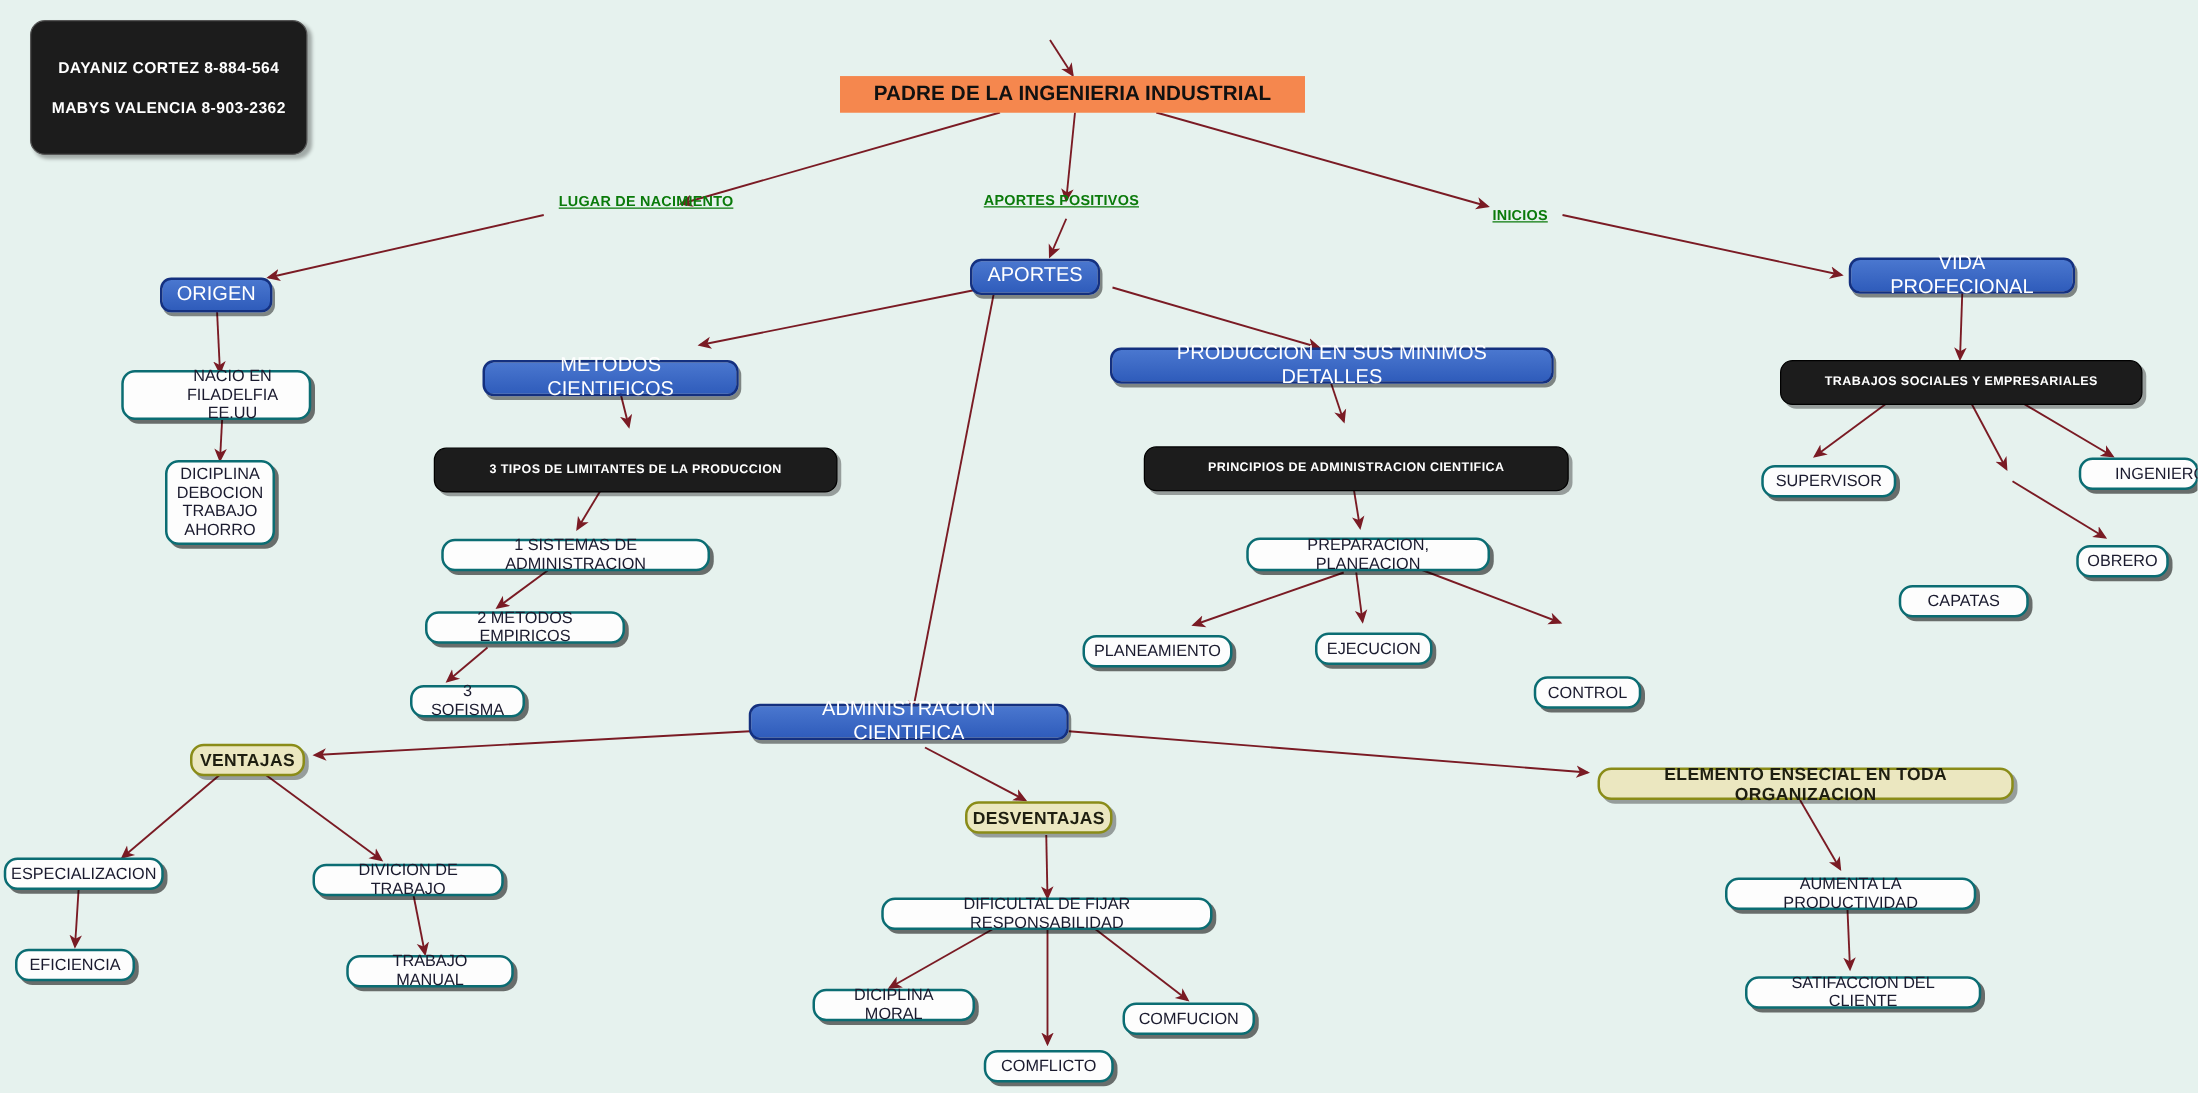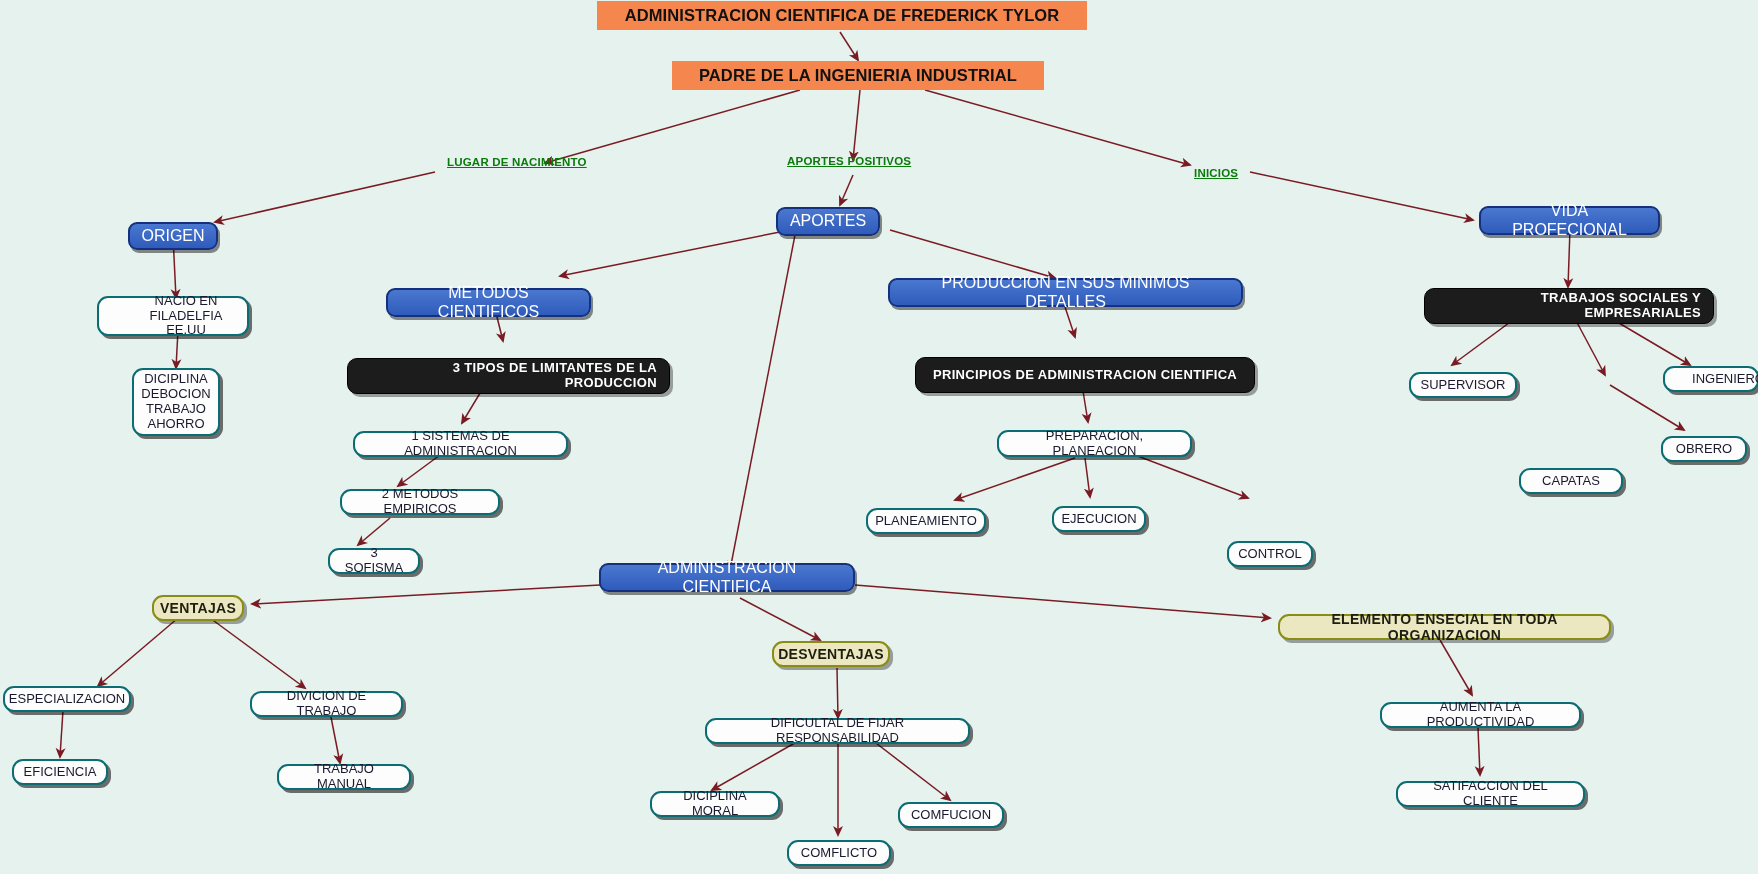--- a/index.html
+++ b/index.html
@@ -44,21 +44,21 @@
     border-radius:9px;
     padding:3px 12px;
     box-shadow:2px 3px 0 rgba(0,0,0,.45);
   }
 
   
   .n-black{
     background:#1c1c1c;
     color:#fff;
     font-weight:bold;
-    font-size:13px;
+    font-size:10px;
     letter-spacing:.35px;
     border:1px solid #000;
     border-radius:10px;
     padding:17px 12px;
     box-shadow:3px 3px 0 rgba(0,0,0,.35);
     text-align:right;
   }
 
   
   .n-white{
@@ -171,22 +171,25 @@
       <path d="M 837 668 L 838 718"></path>
       <path d="M 800 740 L 712 790"></path>
       <path d="M 838 740 L 838 835"></path>
       <path d="M 872 740 L 950 800"></path>
 
       <path d="M 1440 640 L 1472 695"></path>
       <path d="M 1478 728 L 1480 775"></path>
     </g>
   </svg>
 
-
-  <div class="node n-orange" style="left:597px;top:1px;width:490px;height:29px;">ADMINISTRACION CIENTIFICA DE FREDERICK TYLOR</div>
+  <div class="node n-card" style="left:24px;top:16px;width:222px;height:108px;">
+    <span>DAYANIZ CORTEZ 8-884-564</span>
+    <span>MABYS VALENCIA 8-903-2362</span>
+  </div>
+
   <div class="node n-orange" style="left:672px;top:61px;width:372px;height:29px;">PADRE DE LA INGENIERIA INDUSTRIAL</div>
 
   <div class="linklabel" style="left:447px;top:156px;">LUGAR DE NACIMIENTO</div>
   <div class="linklabel" style="left:787px;top:155px;">APORTES POSITIVOS</div>
   <div class="linklabel" style="left:1194px;top:167px;">INICIOS</div>
 
   <div class="node n-blue" style="left:128px;top:222px;width:90px;height:28px;text-align:center;">ORIGEN</div>
   <div class="node n-white" style="left:97px;top:296px;width:152px;height:40px;padding-left:36px;">NACIO EN FILADELFIA
 EE.UU</div>
   <div class="node n-white" style="left:132px;top:368px;width:88px;height:68px;">DICIPLINA
@@ -207,21 +210,21 @@
   <div class="node n-white" style="left:997px;top:430px;width:195px;height:27px;">PREPARACION, PLANEACION</div>
   <div class="node n-white" style="left:866px;top:508px;width:120px;height:26px;">PLANEAMIENTO</div>
   <div class="node n-white" style="left:1052px;top:506px;width:94px;height:26px;">EJECUCION</div>
   <div class="node n-white" style="left:1227px;top:509px;width:86px;height:26px;margin-top:32px;">CONTROL</div>
 
   <div class="node n-blue" style="left:1479px;top:206px;width:181px;height:29px;">VIDA PROFECIONAL</div>
   <div class="node n-black" style="left:1424px;top:288px;width:290px;height:25px;">TRABAJOS SOCIALES Y EMPRESARIALES</div>
   <div class="node n-white" style="left:1409px;top:372px;width:108px;height:26px;">SUPERVISOR</div>
   <div class="node n-white" style="left:1519px;top:436px;width:104px;height:26px;margin-top:32px;">CAPATAS</div>
   <div class="node n-white" style="left:1663px;top:366px;width:96px;height:26px;padding-left:45px;">INGENIERO</div>
-  <div class="node n-white" style="left:1661px;top:436px;width:86px;height:26px;">OBRERO</div>
+  <div class="node n-white" style="left:1661px;top:436px;width:74px;height:26px;">OBRERO</div>
 
   <div class="node n-blue" style="left:599px;top:563px;width:256px;height:29px;">ADMINISTRACION CIENTIFICA</div>
 
   <div class="node n-khaki" style="left:152px;top:595px;width:92px;height:26px;">VENTAJAS</div>
   <div class="node n-white" style="left:3px;top:686px;width:128px;height:26px;">ESPECIALIZACION</div>
   <div class="node n-white" style="left:12px;top:759px;width:96px;height:26px;">EFICIENCIA</div>
   <div class="node n-white" style="left:250px;top:691px;width:153px;height:26px;">DIVICION DE TRABAJO</div>
   <div class="node n-white" style="left:277px;top:764px;width:134px;height:26px;">TRABAJO MANUAL</div>
 
   <div class="node n-khaki" style="left:772px;top:641px;width:118px;height:26px;">DESVENTAJAS</div>

